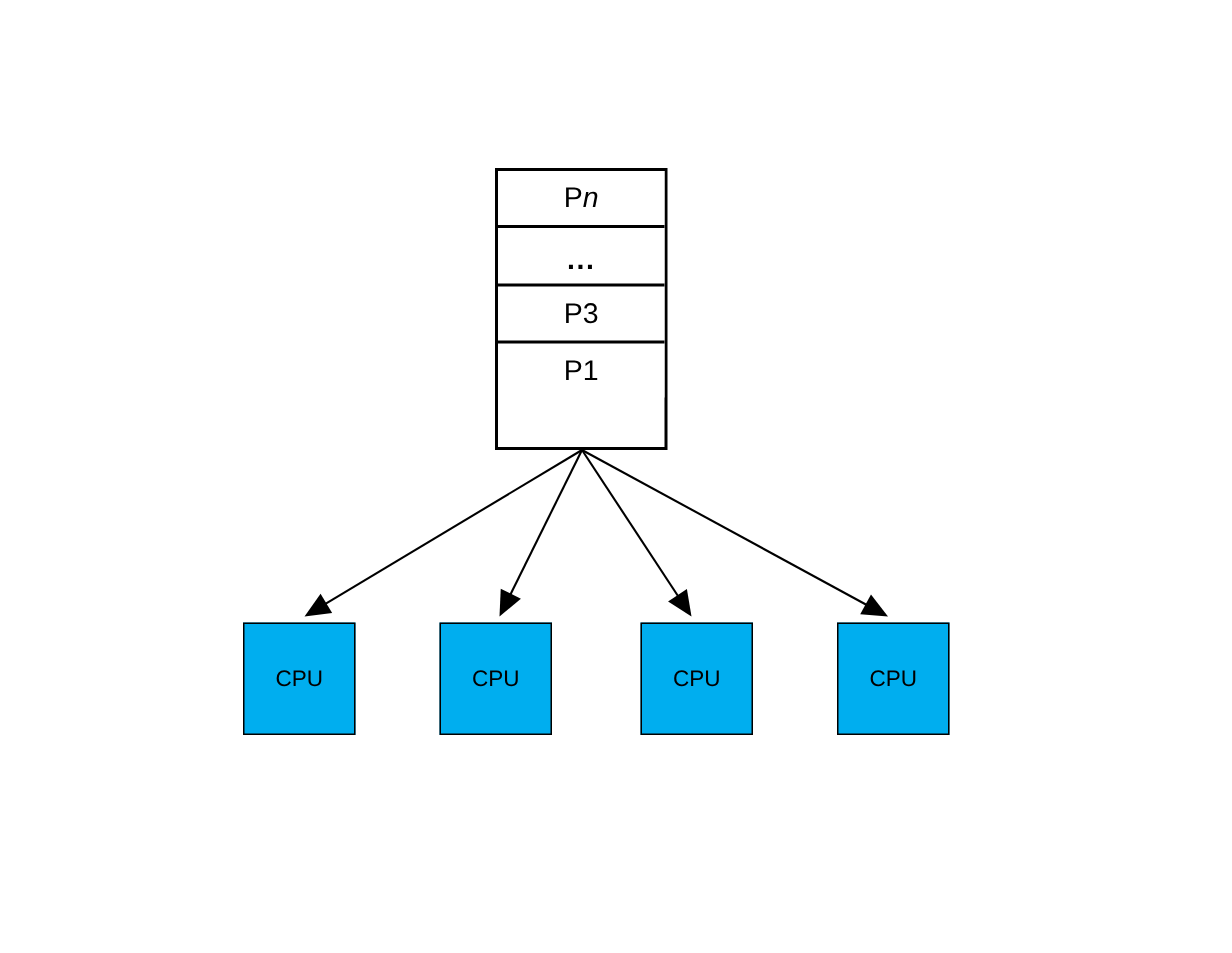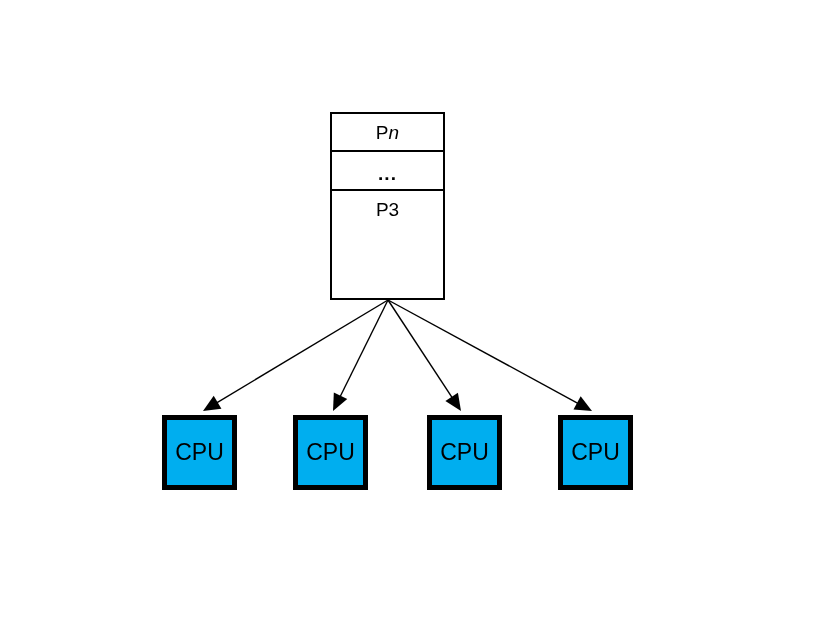--- a/index.html
+++ b/index.html
@@ -58,26 +58,26 @@
     width: 821px;
     height: 635px;
     pointer-events: none;
   }
   
   .cpu-box {
     position: absolute;
     width: 75px;
     height: 75px;
     top: 415px;
-    border: 5px solid #c2410c;
+    border: 1px solid #c2410c;
     box-sizing: border-box;
     display: flex;
     align-items: center;
     justify-content: center;
-    font-size: 23px;
+    font-size: 15px;
     color: #000000;
     line-height: 1;
   }
   #cpu-0 { left: 162px; }
   #cpu-1 { left: 293px; }
   #cpu-2 { left: 427px; }
   #cpu-3 { left: 558px; }
 </style>
 </head>
 <body>
@@ -87,20 +87,23 @@
   <div id="process-stack" style="border-color: rgb(0, 0, 0);">
     <div class="stack-row row-pn">
       <span>P</span>
         <span class="italic-n">n</span>
     </div>
     <div class="stack-row row-ellipsis">
       <span>...</span>
     </div>
     <div class="stack-row row-p3">
       <span>P3</span>
+    </div>
+    <div class="stack-row row-p1">
+      <span>P1</span>
     </div>
   </div>
 
   <svg id="arrows-layer" width="821" height="635" viewBox="0 0 821 635" xmlns="http://www.w3.org/2000/svg">
     <g id="arrow-lines" stroke="#000000" stroke-width="1.4" fill="none">
         <line x1="388" y1="300" x2="215.00490095997563" y2="403.7970594240146"></line>
         <line x1="388" y1="300" x2="339.2157441261973" y2="398.45549821803814"></line>
         <line x1="388" y1="300" x2="453.3073045205613" y2="399.302887695648"></line>
         <line x1="388" y1="300" x2="579.7025572462676" y2="404.3087443839985"></line>
       </g>

